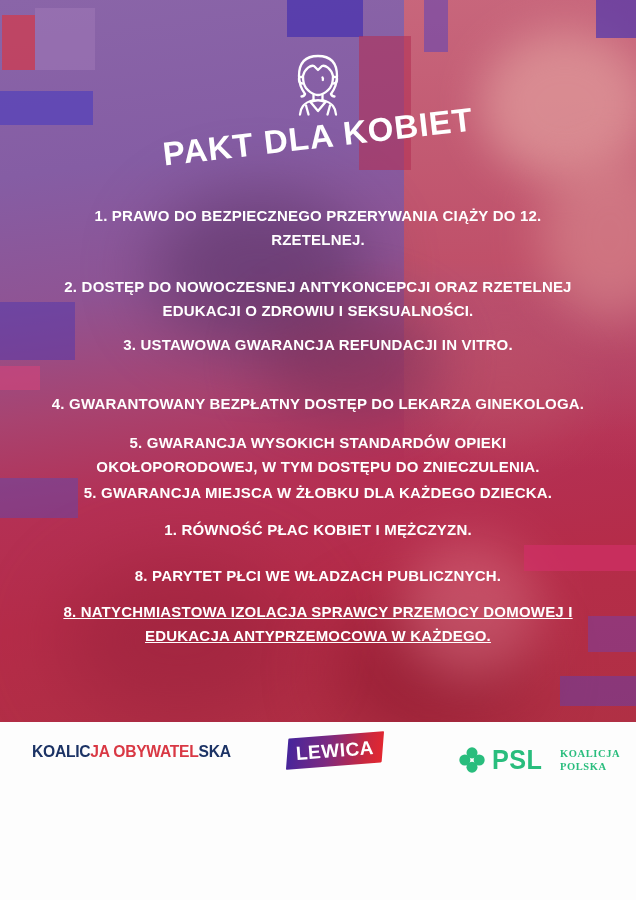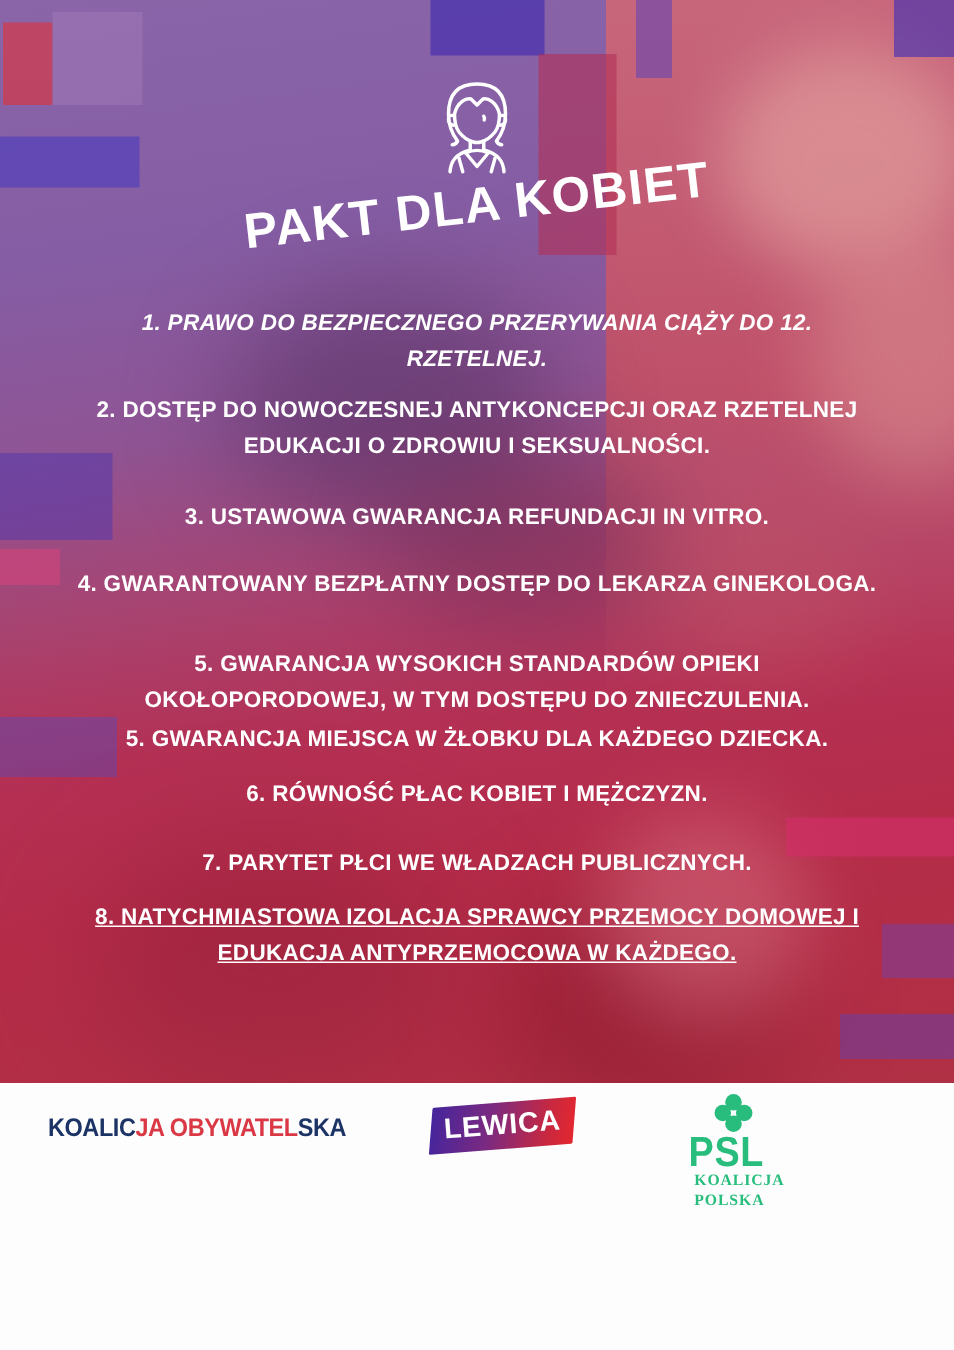--- a/index.html
+++ b/index.html
@@ -30,21 +30,21 @@
   
   .footer{position:absolute;left:0;top:722px;width:636px;height:178px;background:#fdfdfd;z-index:5;}
   .ko-logo{position:absolute;left:32px;top:20px;font-size:17px;font-weight:bold;letter-spacing:-.3px;
     transform:scaleX(.92);transform-origin:left center;white-space:pre;}
   .ko-navy{color:#1c3365;} .ko-red{color:#d93844;}
   .lewica-logo{position:absolute;left:287px;top:13px;width:96px;height:31px;
     background:linear-gradient(95deg,#45259c 0%,#7c2a80 42%,#c9283f 82%,#e4272f 100%);
     transform:rotate(-4.5deg) skewX(-9deg);border-radius:1px;
     display:flex;align-items:center;justify-content:center;}
   .lewica-logo span{transform:skewX(9deg);color:#fff;font-size:19px;font-weight:bold;letter-spacing:.5px;}
-  .psl-logo{position:absolute;left:459px;top:7px;display:flex;align-items:center;flex-direction:column;}
+  .psl-logo{position:absolute;left:459px;top:25px;display:flex;align-items:center;}
   .psl-clover{width:26px;height:26px;margin-right:7px;}
   .psl-name{color:#29bd7d;font-size:28px;font-weight:bold;letter-spacing:.5px;
     transform:scaleX(.9);transform-origin:left center;line-height:26px;margin-right:12px;}
   .psl-sub{color:#29bd7d;font-size:10.5px;letter-spacing:.6px;line-height:13px;font-weight:bold;}
   .psl-sub span{display:block;font-family:Liberation Serif, serif;}
 </style>
 </head>
 <body>
 
 <div class="poster">
@@ -92,46 +92,46 @@
       <path d="M30.5 50 Q38 52 41 56 Q43.5 59 44 64.5"></path>
       <path d="M18.5 52 Q26 48.5 33.5 52"></path>
       <path d="M18.5 52 L26 61 L33.5 52"></path>
       <path d="M14 55.5 L16.5 64.5"></path>
       <path d="M38 55.5 L35.5 64.5"></path>
     </svg>
   </div>
   <h1 class="title">PAKT DLA KOBIET</h1>
 
   <div class="demands">
-    <div class="item" style="top:204px;font-style:italic;">
+    <div class="item" style="top:204px;">
       <span>1. PRAWO DO BEZPIECZNEGO PRZERYWANIA CIĄŻY DO 12.</span>
       <span>RZETELNEJ.</span>
     </div>
-    <div class="item" style="top:262px;">
+    <div class="item" style="top:275px;">
       <span>2. DOSTĘP DO NOWOCZESNEJ ANTYKONCEPCJI ORAZ RZETELNEJ</span>
       <span>EDUKACJI O ZDROWIU I SEKSUALNOŚCI.</span>
     </div>
     <div class="item" style="top:333px;">
       <span>3. USTAWOWA GWARANCJA REFUNDACJI IN VITRO.</span>
     </div>
-    <div class="item" style="top:378px;">
+    <div class="item" style="top:392px;">
       <span>4. GWARANTOWANY BEZPŁATNY DOSTĘP DO LEKARZA GINEKOLOGA.</span>
     </div>
     <div class="item" style="top:431px;">
       <span>5. GWARANCJA WYSOKICH STANDARDÓW OPIEKI</span>
       <span>OKOŁOPORODOWEJ, W TYM DOSTĘPU DO ZNIECZULENIA.</span>
     </div>
     <div class="item" style="top:481px;">
       <span>5. GWARANCJA MIEJSCA W ŻŁOBKU DLA KAŻDEGO DZIECKA.</span>
     </div>
     <div class="item" style="top:518px;">
-      <span>6. RÓWNOŚĆ PŁAC KOBIET I MĘŻCZYZN.</span>
+      <span>1. RÓWNOŚĆ PŁAC KOBIET I MĘŻCZYZN.</span>
     </div>
     <div class="item" style="top:564px;">
-      <span>7. PARYTET PŁCI WE WŁADZACH PUBLICZNYCH.</span>
+      <span>8. PARYTET PŁCI WE WŁADZACH PUBLICZNYCH.</span>
     </div>
     <div class="item" style="top:600px;text-decoration:underline;">
       <span>8. NATYCHMIASTOWA IZOLACJA SPRAWCY PRZEMOCY DOMOWEJ I</span>
       <span>EDUKACJA ANTYPRZEMOCOWA W KAŻDEGO.</span>
     </div>
   </div>
 
   <div class="footer">
     <div class="ko-logo"><span class="ko-navy">KOALIC</span><span class="ko-red">JA</span><span class="ko-red"> OBYWATEL</span><span class="ko-navy">SKA</span></div>
 

